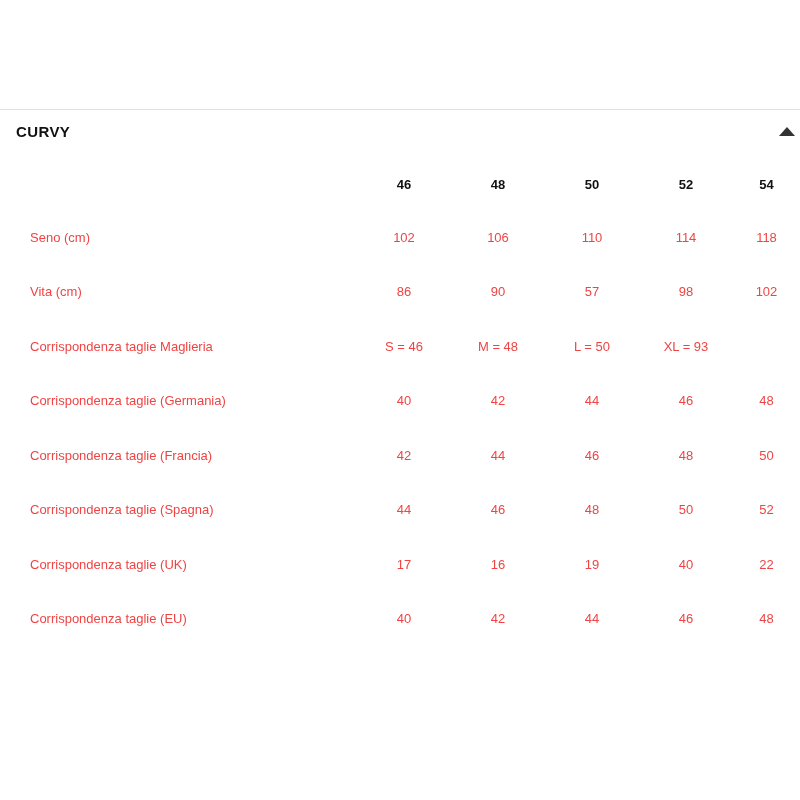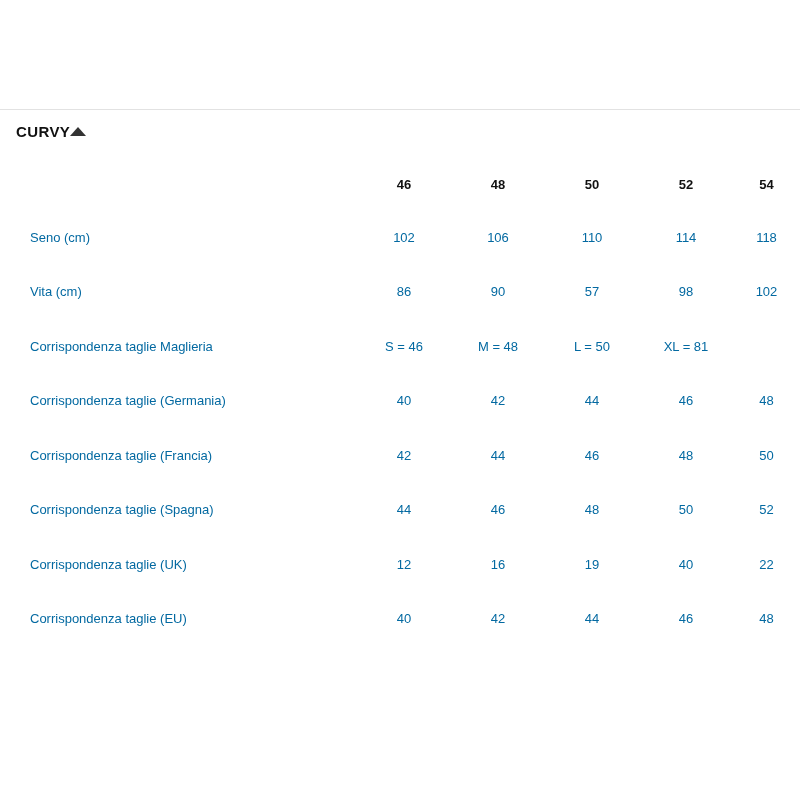--- a/index.html
+++ b/index.html
@@ -8,20 +8,21 @@
     font-family: "Liberation Sans", sans-serif;
     color: #1e1e1e;
     overflow: hidden;
   }
   .top-spacer { height: 109px; }
   .divider { height: 1px; background: #e2e2e2; width: 100%; }
   .accordion-header {
     height: 42px;
     display: flex;
     align-items: center;
+    justify-content: space-between;
     padding: 0 5px 0 16px;
     cursor: pointer;
   }
   .accordion-title {
     font-size: 15px;
     font-weight: bold;
     letter-spacing: 0.4px;
     color: #111111;
   }
   .triangle-up {
@@ -46,21 +47,21 @@
     vertical-align: middle;
     text-align: center;
     font-weight: bold;
     color: #111111;
   }
   tbody td {
     height: 54.5px;
     vertical-align: middle;
     text-align: center;
     font-weight: normal;
-    color: #0369a1;
+    color: #ef4444;
   }
   td.row-label {
     text-align: left;
     padding-left: 30px;
   }
 </style>
 </head>
 <body>
 
 <div class="top-spacer"></div>
@@ -105,21 +106,21 @@
       <td>90</td>
       <td>57</td>
       <td>98</td>
       <td>102</td>
     </tr>
     <tr>
       <td class="row-label">Corrispondenza taglie Maglieria</td>
       <td>S = 46</td>
       <td>M = 48</td>
       <td>L = 50</td>
-      <td>XL = 81</td>
+      <td>XL = 93</td>
       <td></td>
     </tr>
     <tr>
       <td class="row-label">Corrispondenza taglie (Germania)</td>
       <td>40</td>
       <td>42</td>
       <td>44</td>
       <td>46</td>
       <td>48</td>
     </tr>
@@ -134,21 +135,21 @@
     <tr>
       <td class="row-label">Corrispondenza taglie (Spagna)</td>
       <td>44</td>
       <td>46</td>
       <td>48</td>
       <td>50</td>
       <td>52</td>
     </tr>
     <tr>
       <td class="row-label">Corrispondenza taglie (UK)</td>
-      <td>12</td>
+      <td>17</td>
       <td>16</td>
       <td>19</td>
       <td>40</td>
       <td>22</td>
     </tr>
     <tr>
       <td class="row-label">Corrispondenza taglie (EU)</td>
       <td>40</td>
       <td>42</td>
       <td>44</td>

